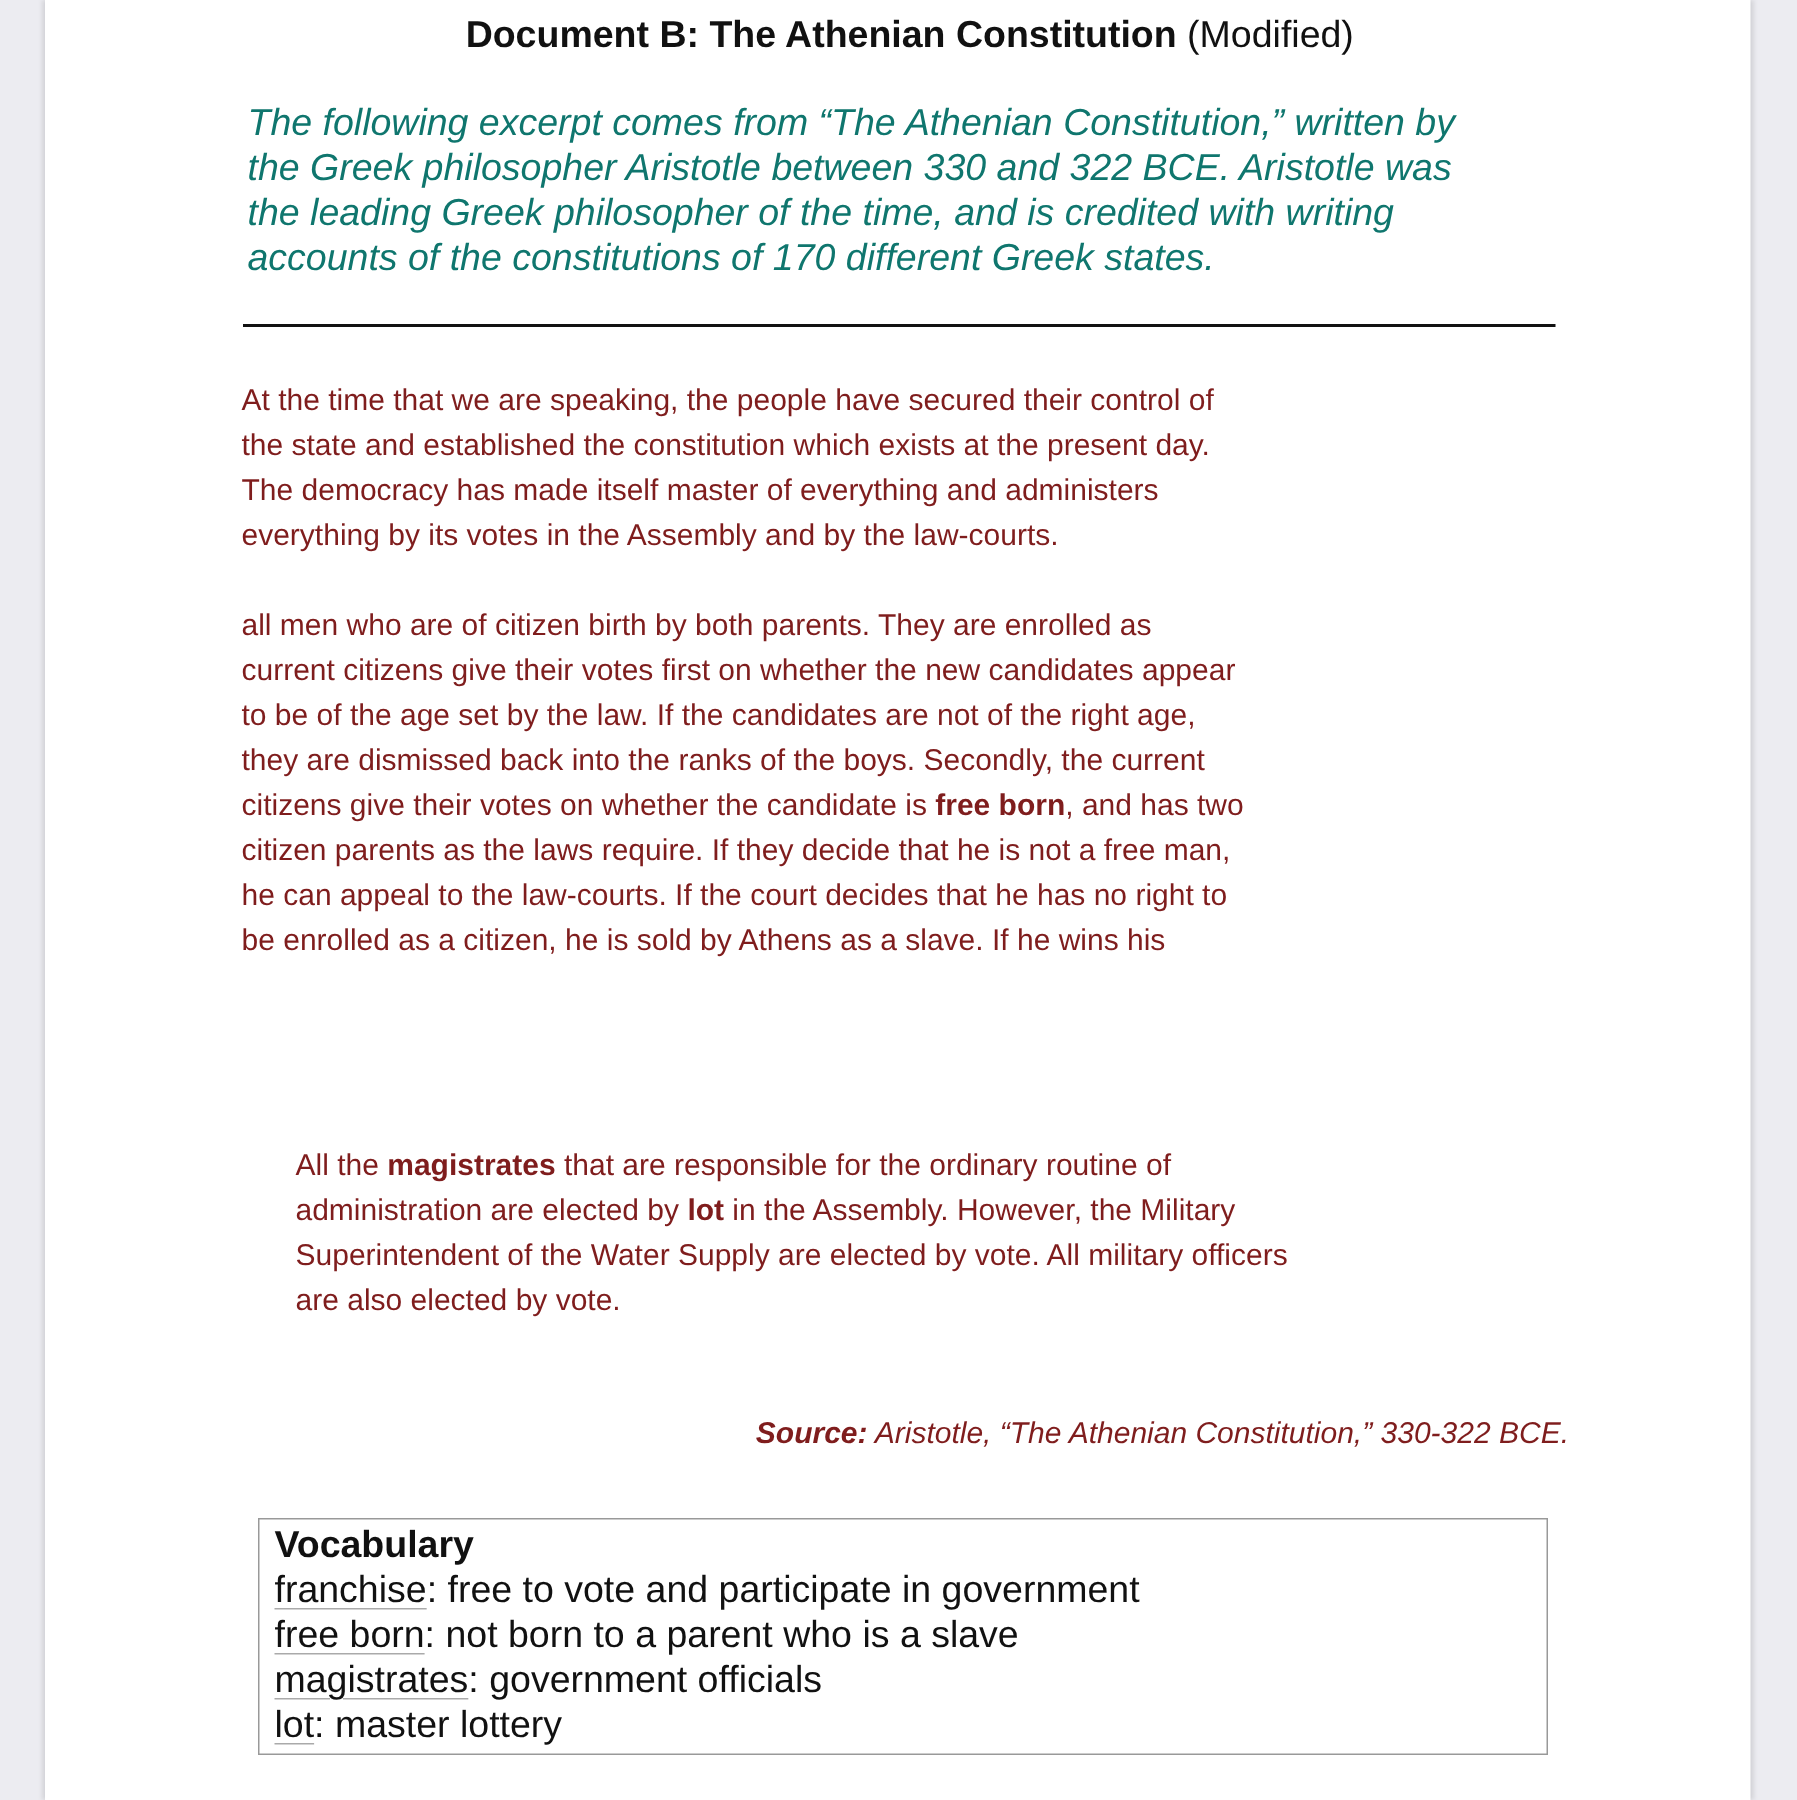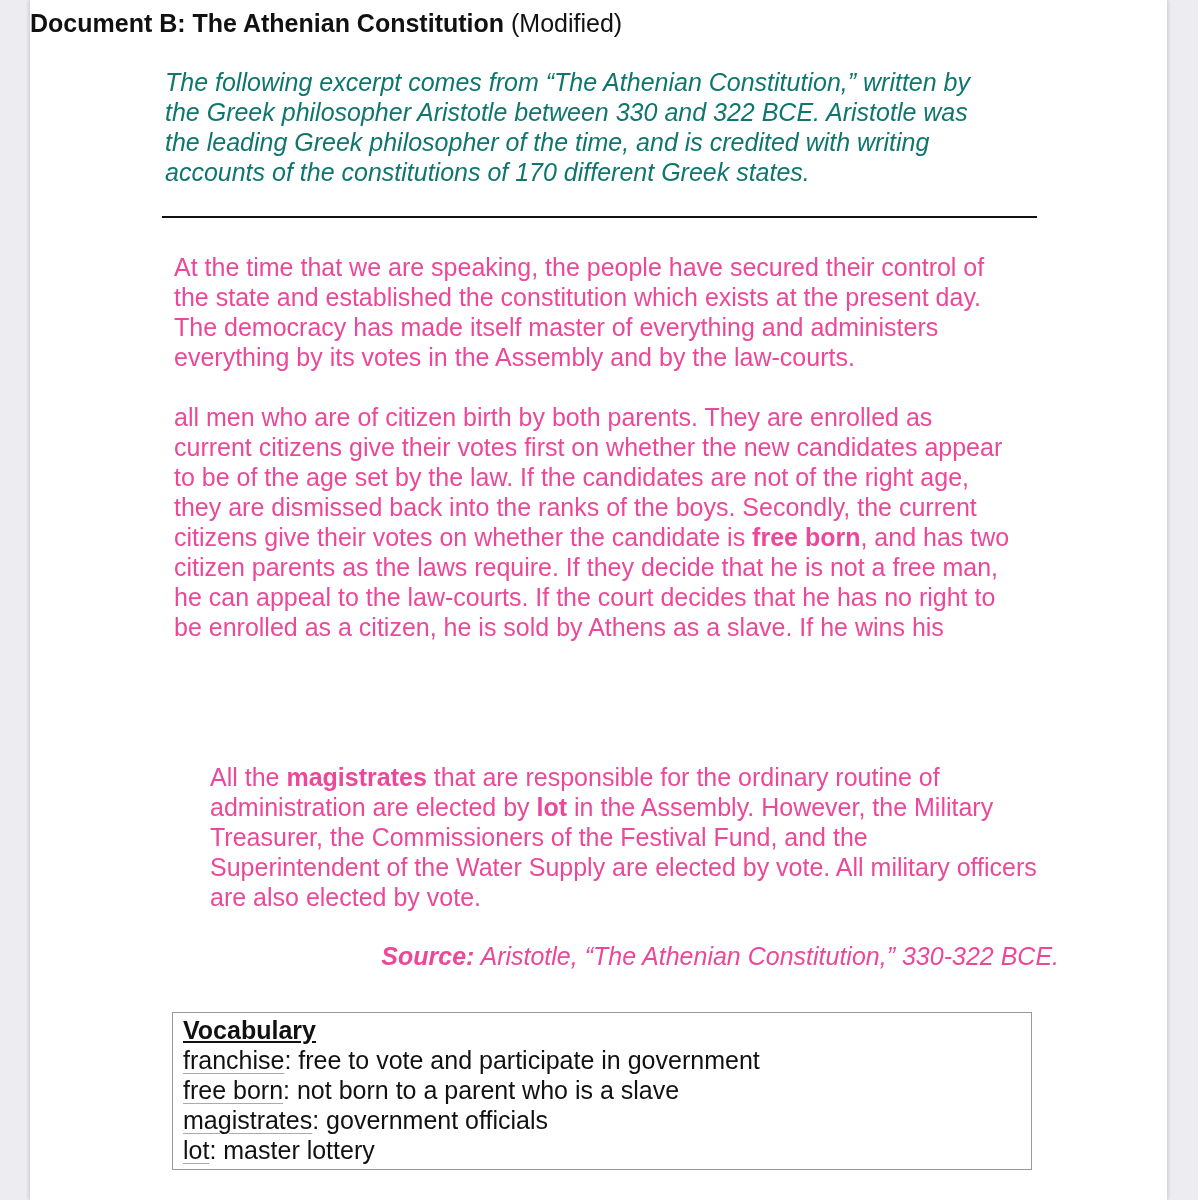--- a/index.html
+++ b/index.html
@@ -10,46 +10,46 @@
     color: #111;
     position: relative;
   }
   .page {
     position: absolute; left: 30px; top: 0; width: 1137px; height: 1200px;
     background: #ffffff;
     box-shadow: -2px 0 3px rgba(0,0,0,0.10), 2px 0 3px rgba(0,0,0,0.10);
   }
   .title {
     position: absolute; left: 0; right: 0; top: 8px;
-    text-align: left; font-size: 25px; line-height: 30px; color: #111;
+    text-align: center; font-size: 25px; line-height: 30px; color: #111; padding-left: 16px;
   }
   .title b { font-weight: bold; }
   .intro {
     position: absolute; left: 135px; top: 67px; width: 880px;
     font-style: italic; font-size: 25px; line-height: 30px; color: #0f766e;
   }
   .rule {
     position: absolute; left: 132px; top: 216px; width: 875px; height: 0;
     border-top: 2.5px solid #111;
   }
   .para {
-    position: absolute; left: 144px; width: 885px;
-    font-size: 25px; line-height: 30px; color: #ec4899;
+    position: absolute; left: 131px; width: 885px;
+    font-size: 20px; line-height: 30px; color: #7f1d1d;
   }
   .p1 { top: 252px; }
   .p2 { top: 402px; }
   .p3 { top: 762px; margin-left: 36px; }
   .source { top: 941px; font-style: italic; text-align: right; }
   .source b { font-weight: bold; }
   .vocab {
     position: absolute; left: 142px; top: 1012px; width: 860px; height: 158px;
     border: 1.5px solid #999; box-sizing: border-box;
     padding: 2px 10px; font-size: 25px; line-height: 30px; color: #111;
   }
-  .vocab .vhead { font-weight: bold; text-decoration: underline; }
+  .vocab .vhead { font-weight: bold; }
   .vterm { text-decoration: underline; text-decoration-color: #aaa; text-decoration-thickness: 1px; text-underline-offset: 4px; }
 </style>
 </head>
 <body>
 
 <div class="page">
 
   <div class="title"><b>Document B: The Athenian Constitution</b><span> (Modified)</span></div>
 
   <div class="intro">
@@ -75,21 +75,20 @@
     <div>they are dismissed back into the ranks of the boys. Secondly, the current</div>
     <div><span>citizens give their votes on whether the candidate is </span><b>free born</b><span>, and has two</span></div>
     <div>citizen parents as the laws require. If they decide that he is not a free man,</div>
     <div>he can appeal to the law-courts. If the court decides that he has no right to</div>
     <div>be enrolled as a citizen, he is sold by Athens as a slave. If he wins his</div>
   </div>
 
   <div class="para p3">
     <div><span>All the </span><b>magistrates</b><span> that are responsible for the ordinary routine of</span></div>
     <div><span>administration are elected by </span><b>lot</b><span> in the Assembly. However, the Military</span></div>
-    <div>Treasurer, the Commissioners of the Festival Fund, and the</div>
     <div>Superintendent of the Water Supply are elected by vote. All military officers</div>
     <div>are also elected by vote.</div>
   </div>
 
   <div class="para source"><b>Source:</b><span> Aristotle, “The Athenian Constitution,” 330-322 BCE.</span></div>
 
   <div class="vocab">
     <div class="vhead">Vocabulary</div>
     <div><span class="vterm">franchise</span><span>: free to vote and participate in government</span></div>
     <div><span class="vterm">free born</span><span>: not born to a parent who is a slave</span></div>

